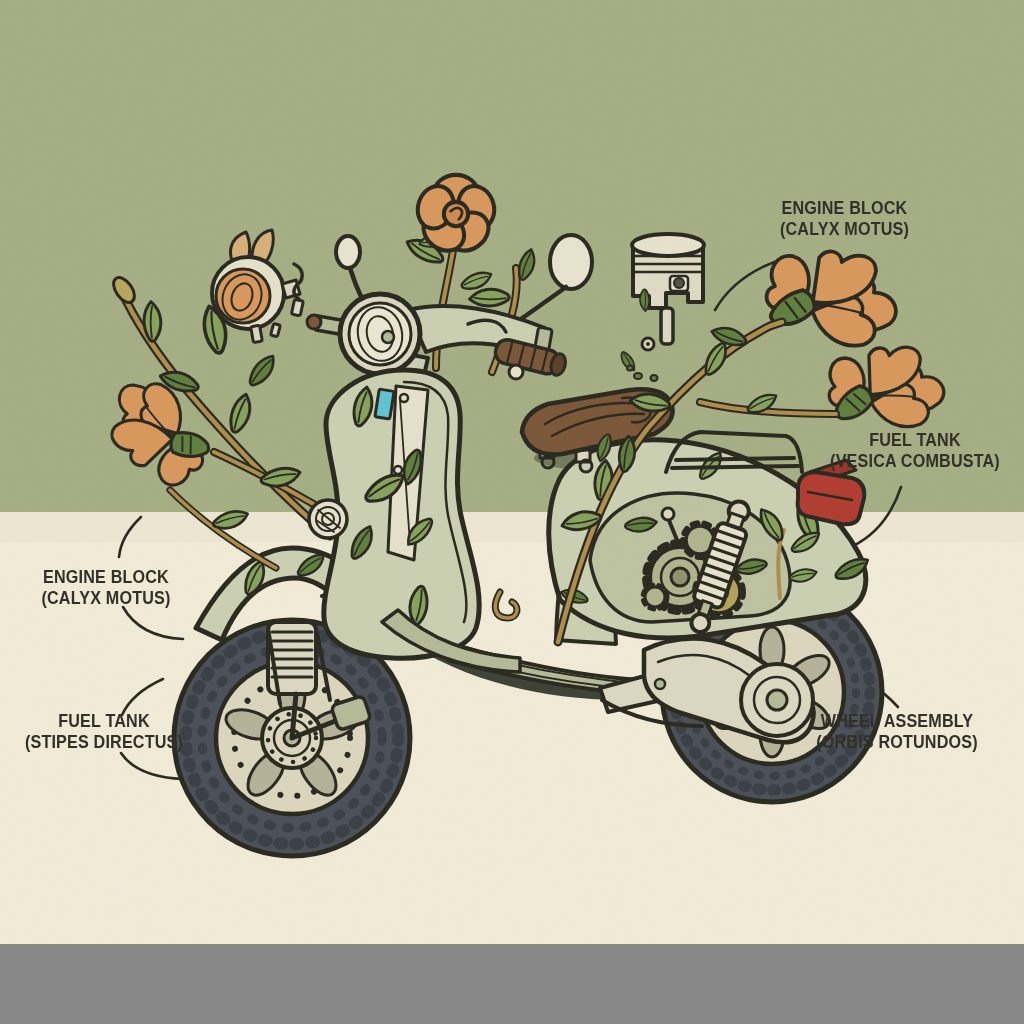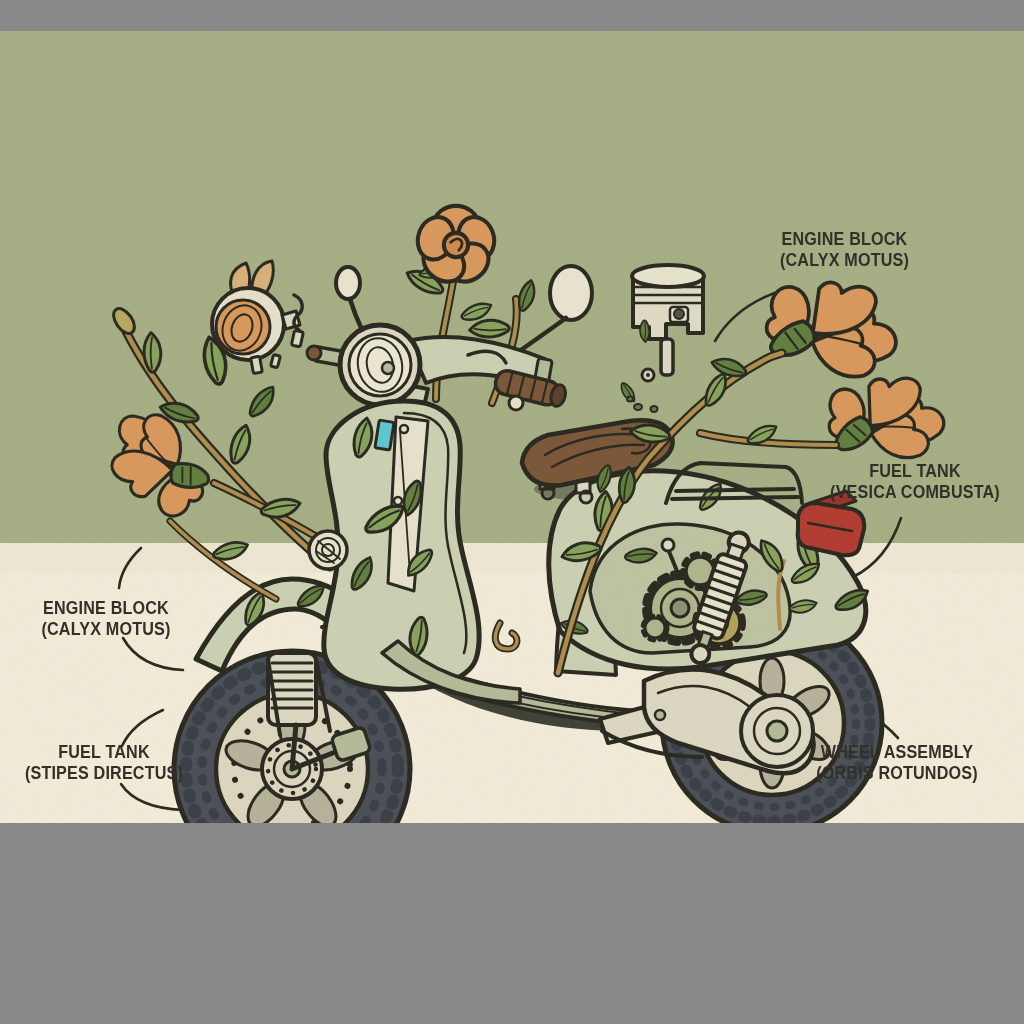--- a/index.html
+++ b/index.html
@@ -4,22 +4,22 @@
 <style>
   :root{
     --bg-top:#a7af85; --bg-bottom:#f2ecd9; --ink:#2b2a21; --ink-text:#33302a;
     --body:#ccd1b3; --body-shade:#b5bb99; --panel-light:#e7e2cb; --metal:#ddd8c2;
     --rim:#ddd7bf; --tire:#4c5058; --tread:#3b3f47; --seat-brown:#7c5839;
     --vine-gold:#b08e4c; --leaf-green:#87a35d; --leaf-dark:#61803f;
     --flower-orange:#d9995d; --flower-shade:#c17c41; --tail-red:#b23d31;
     --badge-teal:#5fc6d2; --gear-olive:#b0b58d; --brass:#b3a35e;
   }
   html,body{margin:0;padding:0;background:#888;}
-  .stage{position:relative;width:1024px;height:792px;overflow:hidden;
-         font-family:"Liberation Sans",sans-serif;background:var(--bg-bottom);margin-top:31px;}
+  .stage{position:relative;width:1024px;height:944px;overflow:hidden;
+         font-family:"Liberation Sans",sans-serif;background:var(--bg-bottom);}
   .stage svg{position:absolute;inset:0;display:block;}
   .lbl{position:absolute;text-align:center;color:var(--ink-text);
        font-weight:700;font-size:19px;line-height:21px;letter-spacing:.2px;
        transform:scaleX(.85);white-space:nowrap;}
   #lbl-engine-upper{left:727px;top:197px;width:235px;}
   #lbl-fuel-right {left:785px;top:429px;width:260px;}
   #lbl-engine-left{left:-7px;top:566px;width:226px;}
   #lbl-fuel-left  {left:-11px;top:710px;width:230px;}
   #lbl-wheel      {left:769px;top:710px;width:256px;}
 </style>

